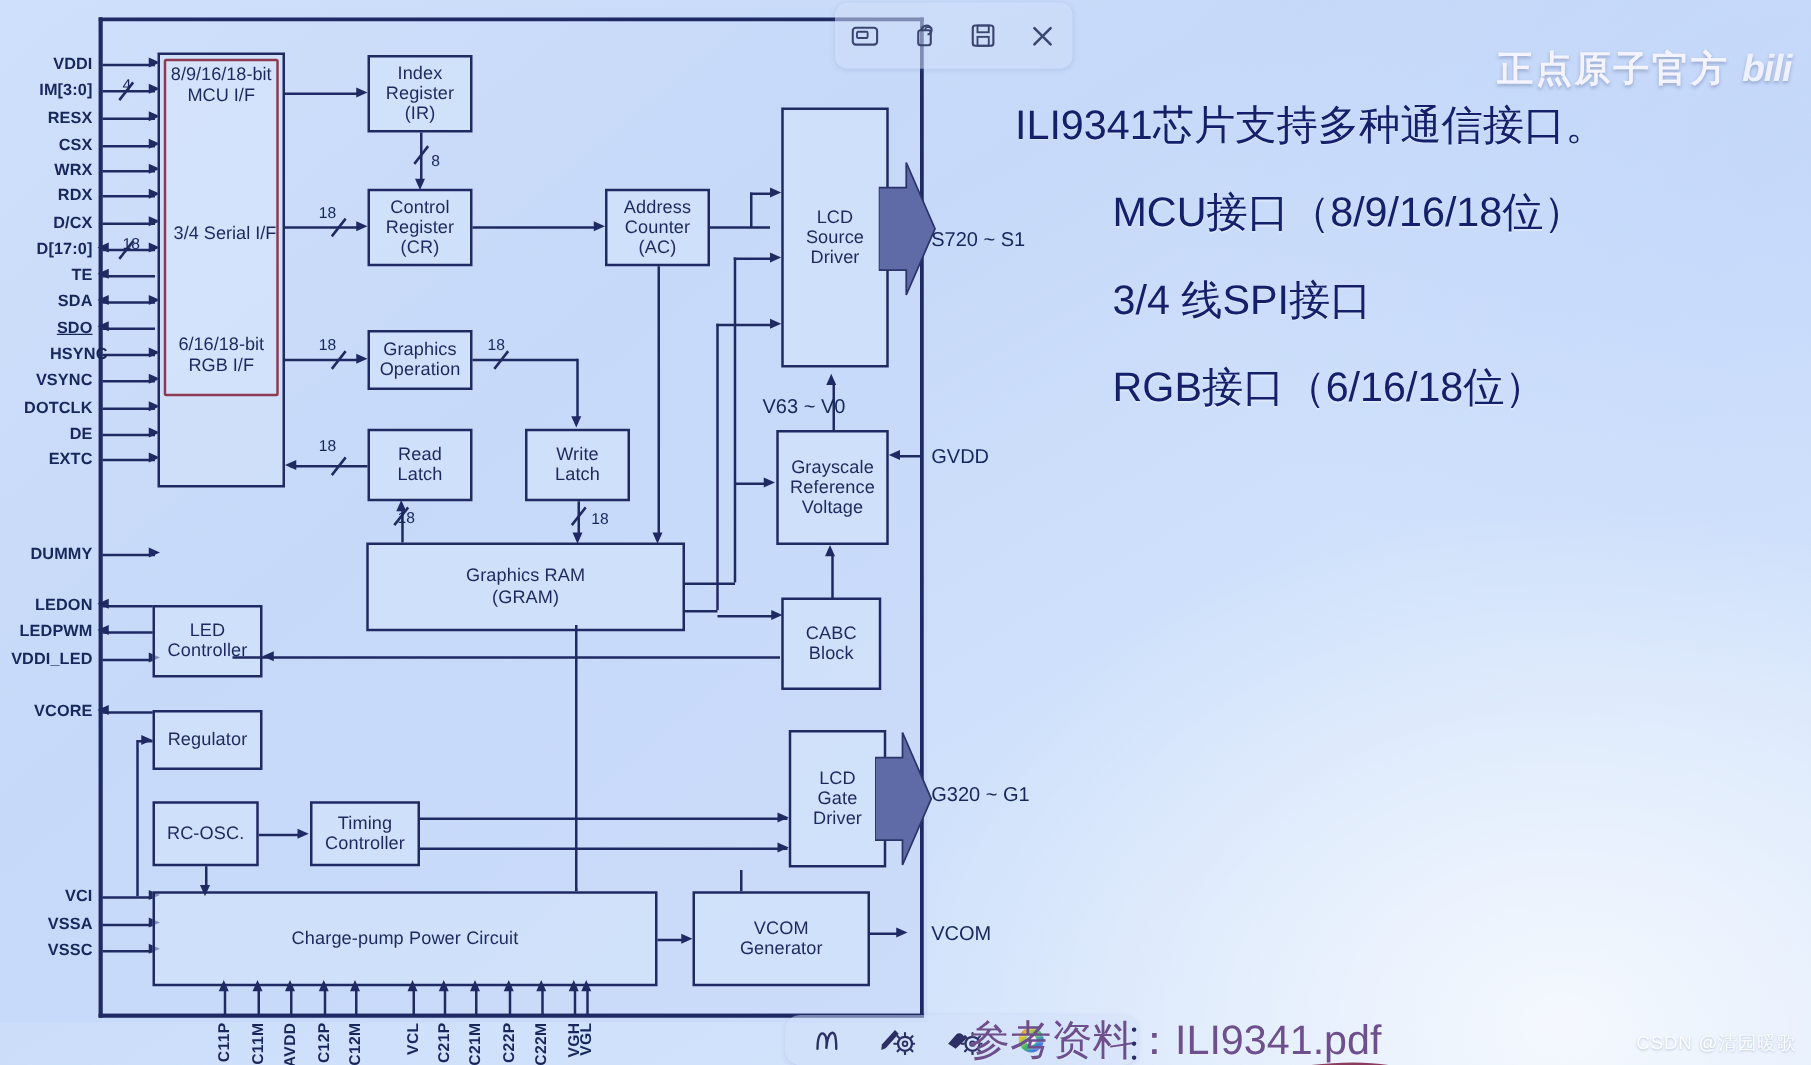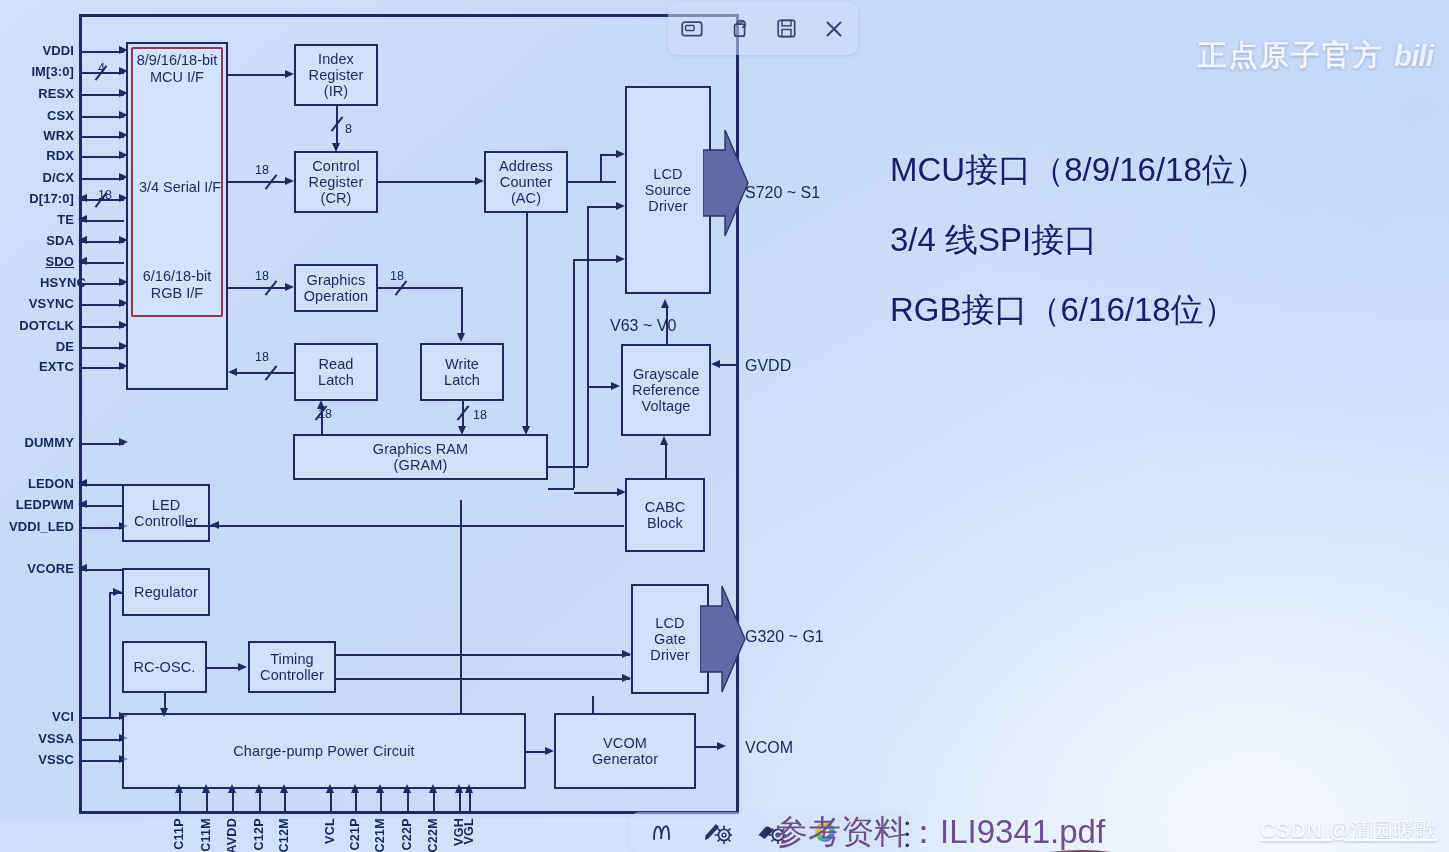--- a/index.html
+++ b/index.html
@@ -76,21 +76,21 @@
   }
   #cn0{left:70px;top:78px;font-size:33px;}
   #cn1{left:148px;top:148px;font-size:33px;text-align:center;}
   #cn2{left:148px;top:218px;font-size:33px;}
   #cn3{left:148px;top:288px;font-size:33px;}
   #cn4{left:122px;top:408px;font-size:30px;color:#6b3d6b;}
   
   #wmTop{position:absolute;right:16px;top:36px;display:flex;align-items:center;gap:10px;}
   #wmTopTxt{font-size:29px;color:#f3f4ff;font-weight:700;letter-spacing:2px;text-shadow:0 1px 3px rgba(60,70,120,.35);}
   #biliLogo{font-size:30px;color:#eef1ff;font-weight:700;font-style:italic;letter-spacing:-1px;text-shadow:0 1px 3px rgba(60,70,120,.35);}
-  #wmBottom{position:absolute;right:12px;bottom:8px;font-size:21px;color:#ffffff;opacity:.92;letter-spacing:.6px;text-shadow:0 1px 2px rgba(120,140,180,.55);text-decoration:underline;}
+  #wmBottom{position:absolute;right:12px;bottom:8px;font-size:15px;color:#ffffff;opacity:.92;letter-spacing:.6px;text-shadow:0 1px 2px rgba(120,140,180,.55);}
   
   #topbar{
     position:absolute;left:668px;top:2px;width:190px;height:53px;
     background:rgba(206,222,250,0.55);border-radius:10px;
     display:flex;align-items:center;justify-content:space-around;
     box-shadow:0 1px 4px rgba(90,110,160,.18);
   }
   .tbtn{width:34px;height:34px;display:flex;align-items:center;justify-content:center;cursor:pointer;border-radius:6px;}
   #bottombar{
     position:absolute;left:628px;top:812px;width:282px;height:40px;
@@ -214,21 +214,21 @@
 (CR)</div>
         <div class="blk" style="left: 294px; top: 258px; width: 84px; height: 48px;">Graphics
 Operation</div>
         <div class="blk" style="left: 484px; top: 145px; width: 84px; height: 62px;">Address
 Counter
 (AC)</div>
         <div class="blk" style="left: 294px; top: 337px; width: 84px; height: 58px;">Read
 Latch</div>
         <div class="blk" style="left: 420px; top: 337px; width: 84px; height: 58px;">Write
 Latch</div>
-        <div class="blk" style="left: 293px; top: 428px; width: 255px; height: 46px;">Graphics RAM
+        <div class="blk" style="left: 293px; top: 428px; width: 255px; height: 71px;">Graphics RAM
 (GRAM)</div>
         <div class="blk" style="left: 625px; top: 80px; width: 86px; height: 208px;">LCD
 Source
 Driver</div>
         <div class="blk" style="left: 621px; top: 338px; width: 90px; height: 92px;">Grayscale
 Reference
 Voltage</div>
         <div class="blk" style="left: 625px; top: 472px; width: 80px; height: 74px;">CABC
 Block</div>
         <div class="blk" style="left: 631px; top: 578px; width: 78px; height: 110px;">LCD
@@ -408,20 +408,21 @@
         <div class="botpin" style="left: 452px; top: 812px;">VGH</div>
         <div class="vline" style="left: 459px; top: 783px; height: 24px;"></div>
         <div class="arrowU" style="left: 454.6px; top: 778px;"></div>
         <div class="botpin" style="left: 462px; top: 812px;">VGL</div>
         <div class="vline" style="left: 469px; top: 783px; height: 24px;"></div>
         <div class="arrowU" style="left: 464.6px; top: 778px;"></div>
       </div>
   </div>
 
   <div id="rightCol">
+    <div class="cnline" id="cn0">ILI9341芯片支持多种通信接口。</div>
     <div class="cnline" id="cn1">MCU接口（8/9/16/18位）</div>
     <div class="cnline" id="cn2">3/4 线SPI接口</div>
     <div class="cnline" id="cn3">RGB接口（6/16/18位）</div>
   </div>
 
   <div id="wmTop">
     <div id="wmTopTxt">正点原子官方</div>
     <div id="biliLogo">bili</div>
   </div>
   <div id="wmBottom">CSDN @清园暖歌</div>

